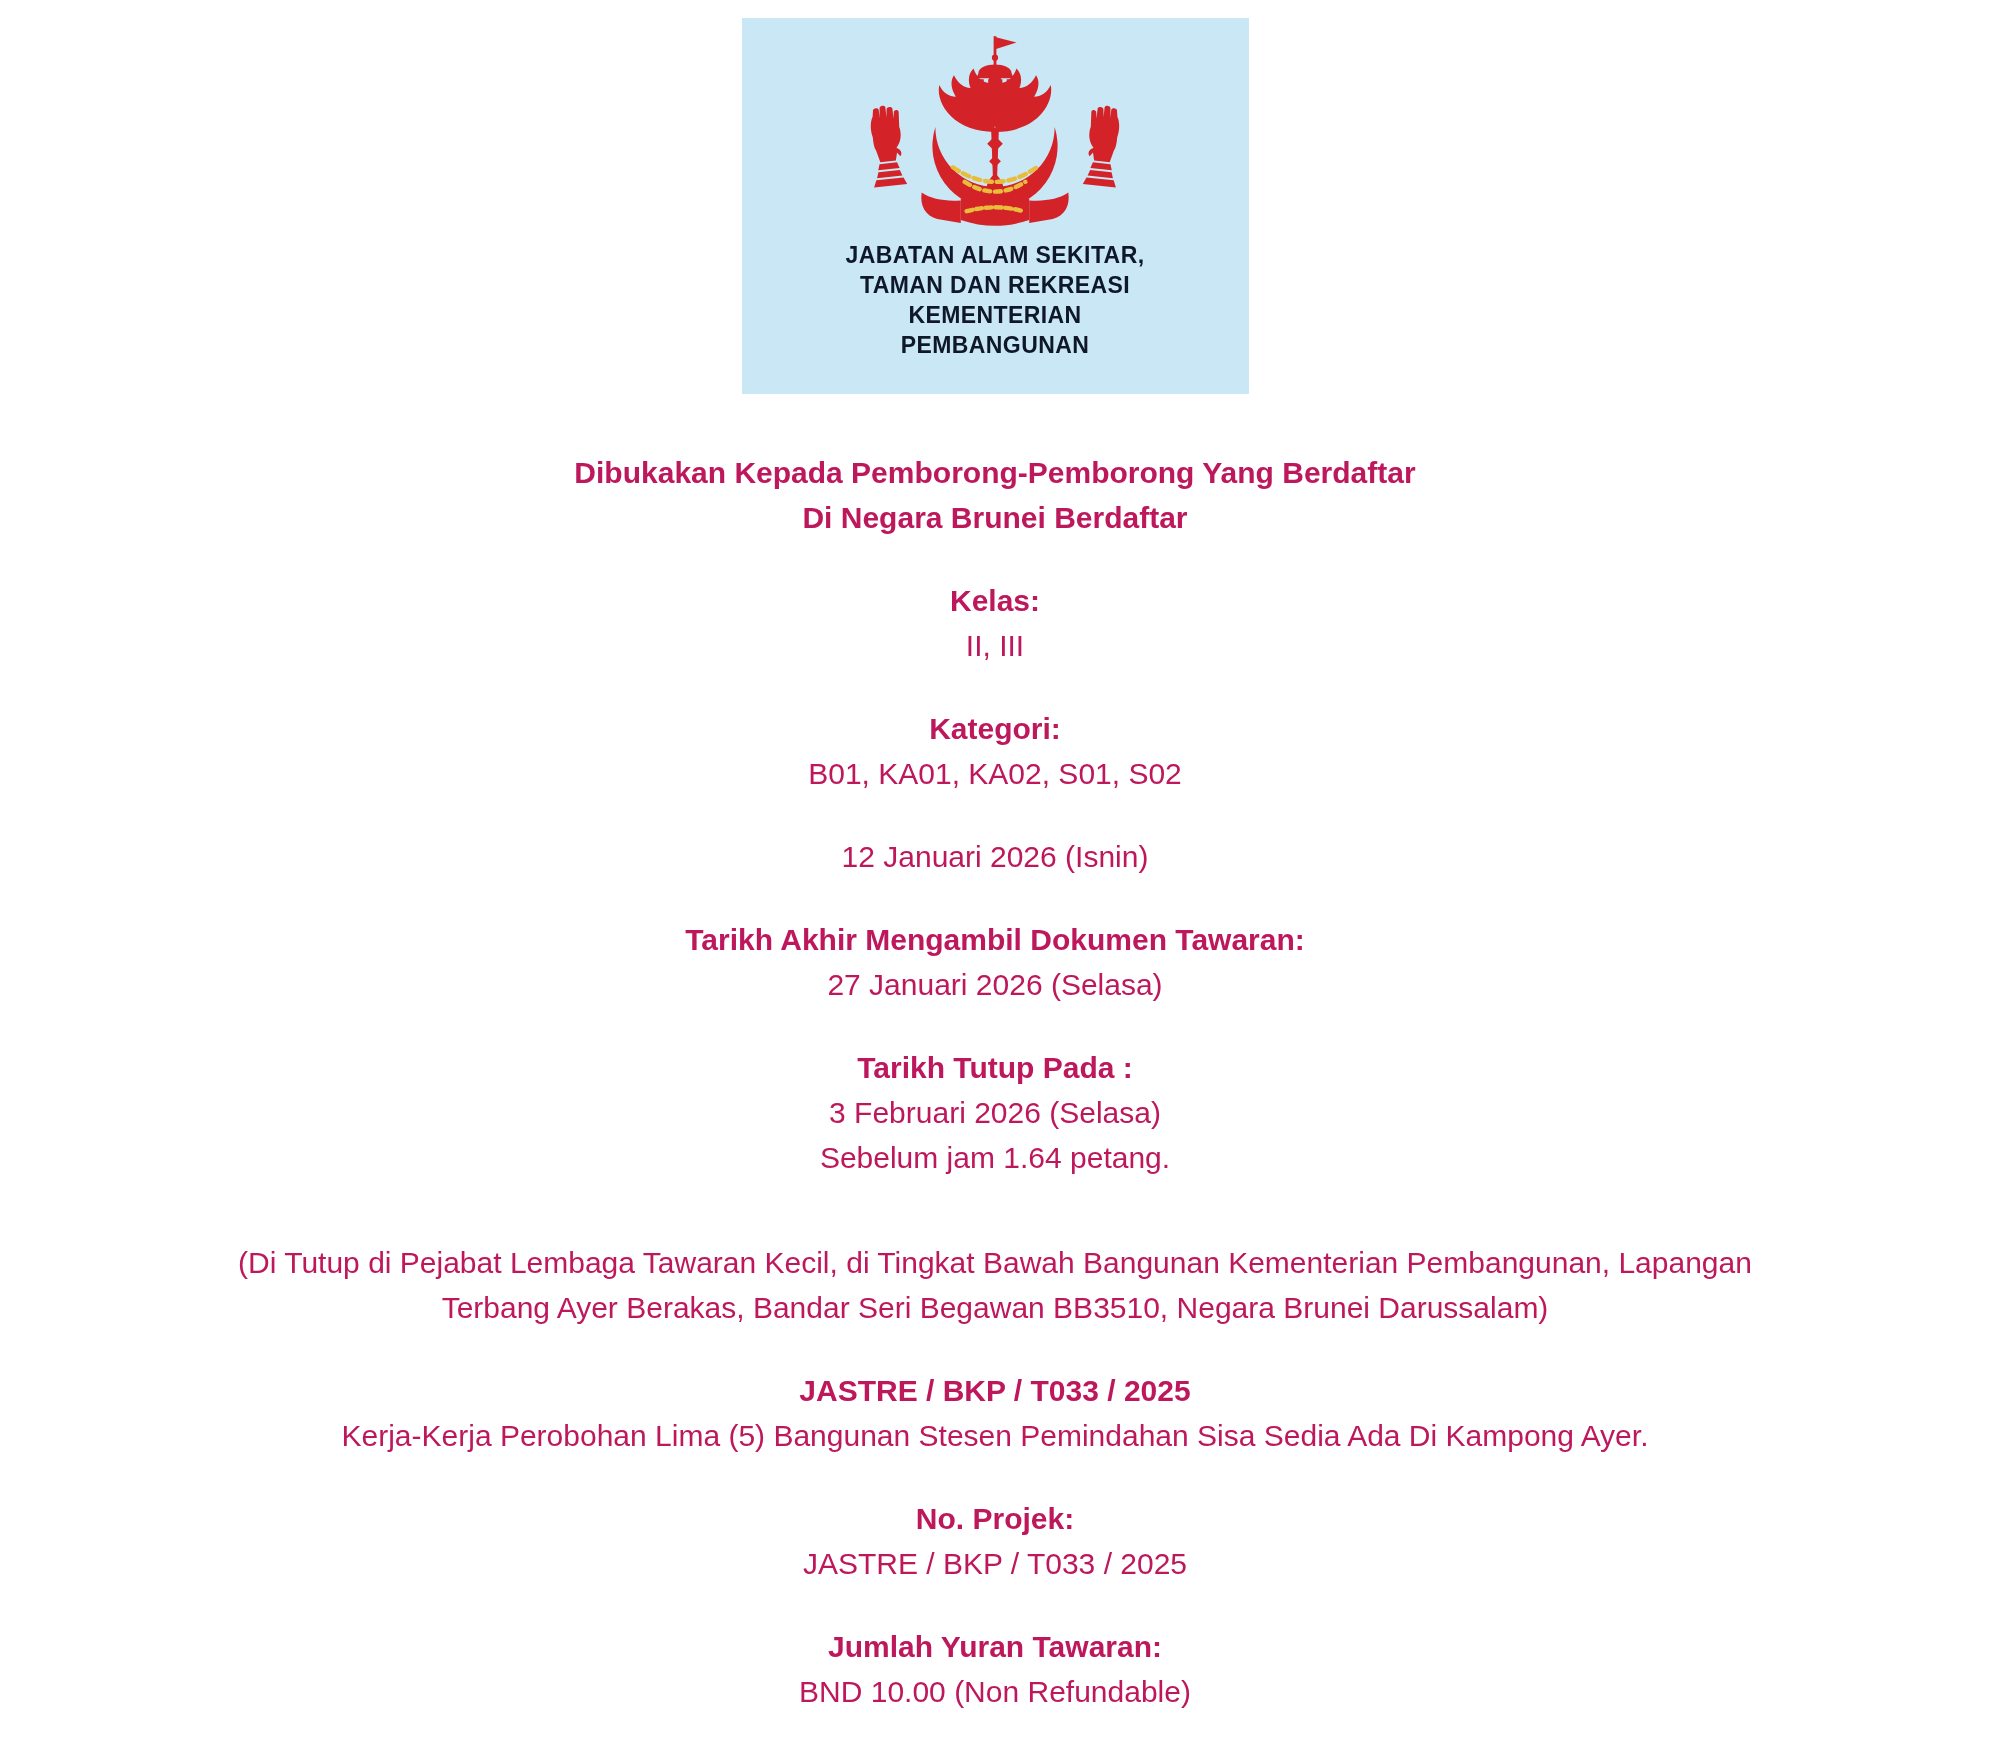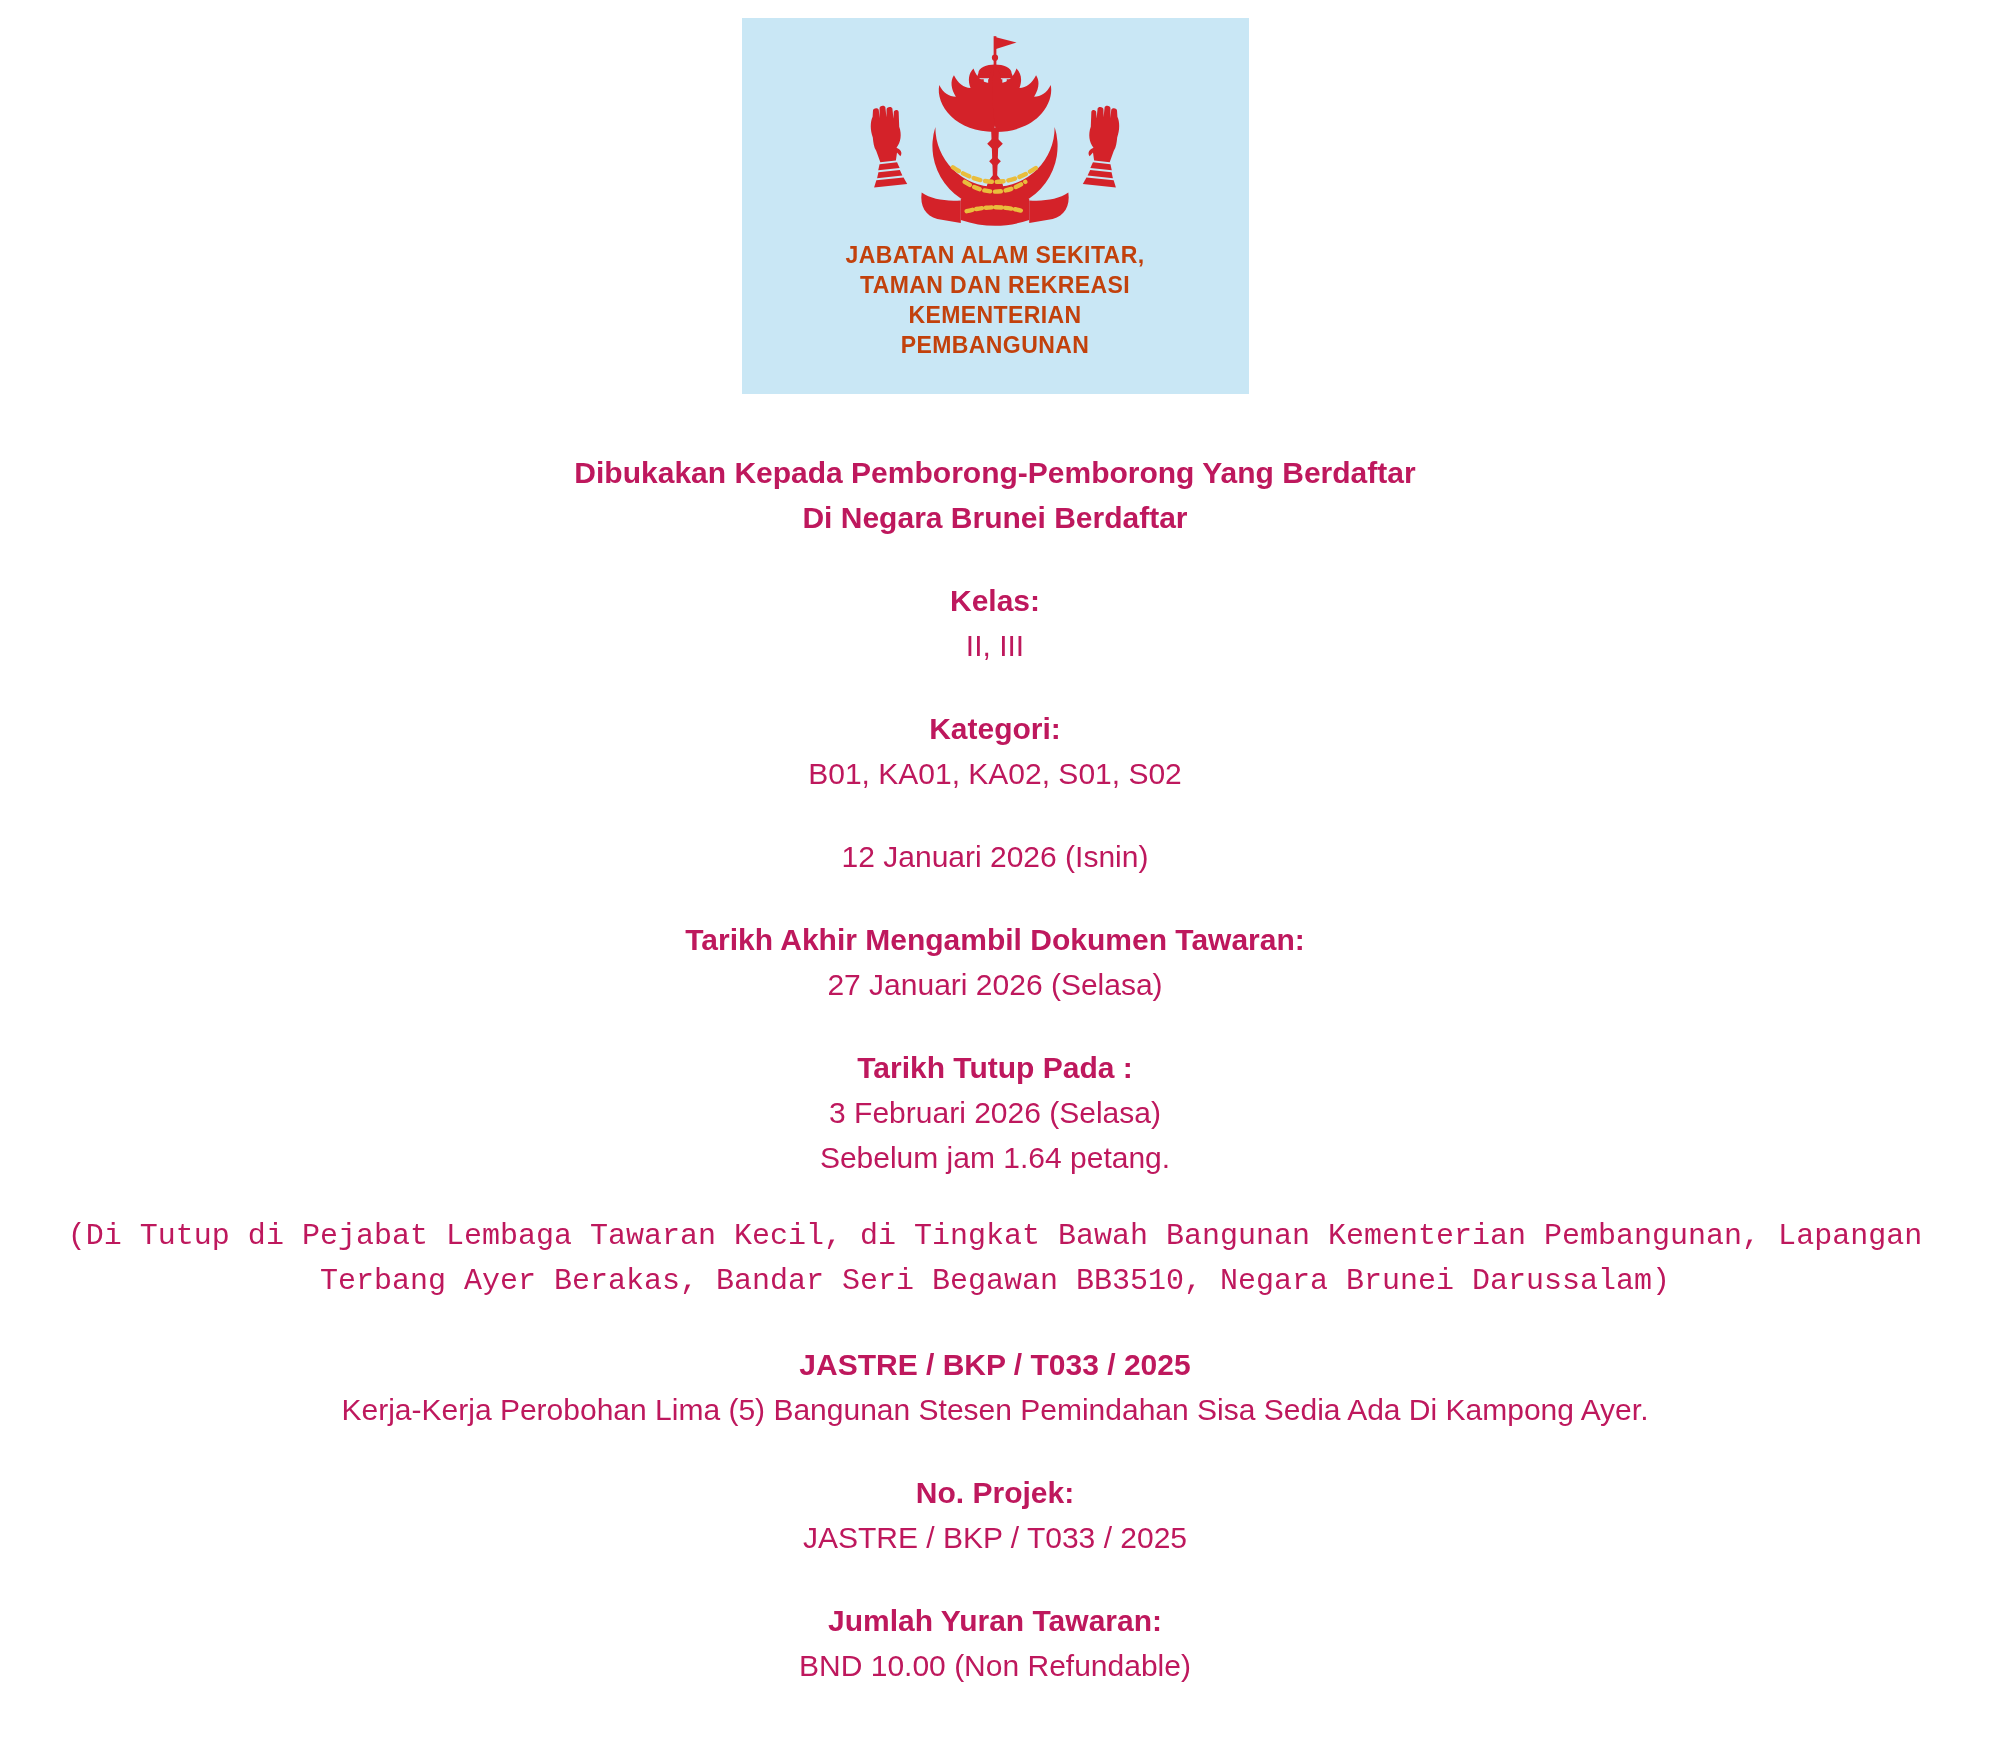--- a/index.html
+++ b/index.html
@@ -14,28 +14,28 @@
     background:#c9e7f5;
     padding-top:16px;
   }
   .crest{display:block;margin:0 auto;}
   .org-lines{
     margin-top:10px;
     font-weight:bold;
     font-size:23px;
     line-height:30px;
     letter-spacing:0.4px;
-    color:#c2410c;
+    color:#0f172a;
   }
 
   
   .doc{font-size:30px;line-height:45px;color:#be185d;}
   .group{margin-top:38px;}
   .group.intro{margin-top:56px;}
-  .group.para{margin-top:34px;font-family:Liberation Mono, monospace;}
+  .group.para{margin-top:60px;}
   .b{font-weight:bold;}
   .line{white-space:nowrap;}
   .para .line{white-space:normal;}
 </style>
 </head>
 <body>
 
 <div class="page">
 
   <div class="header-box">

